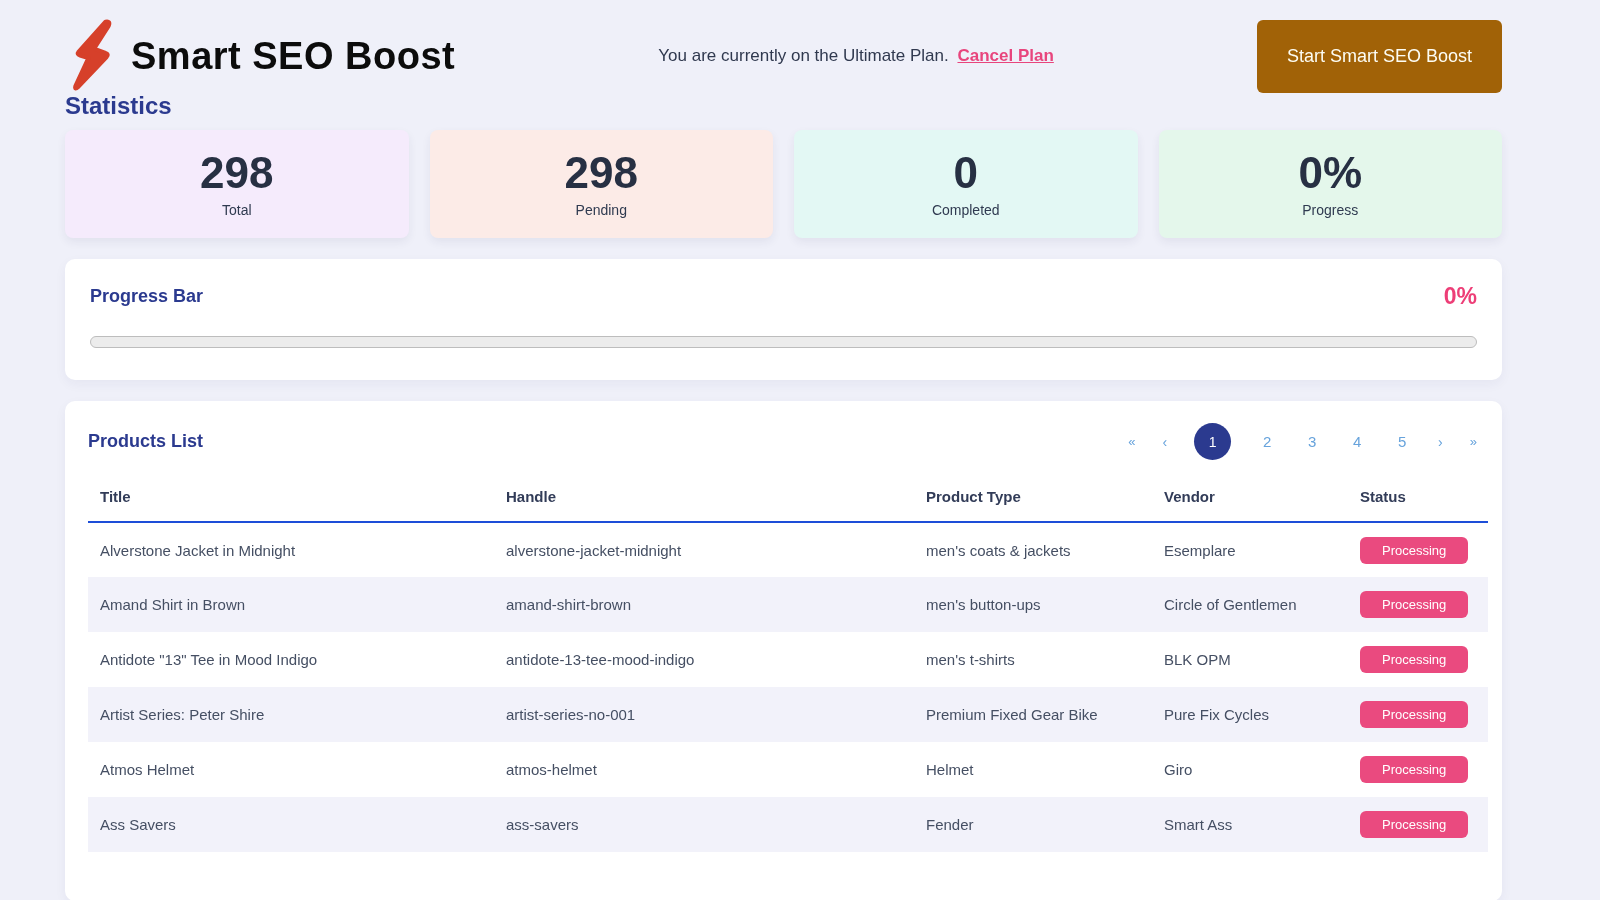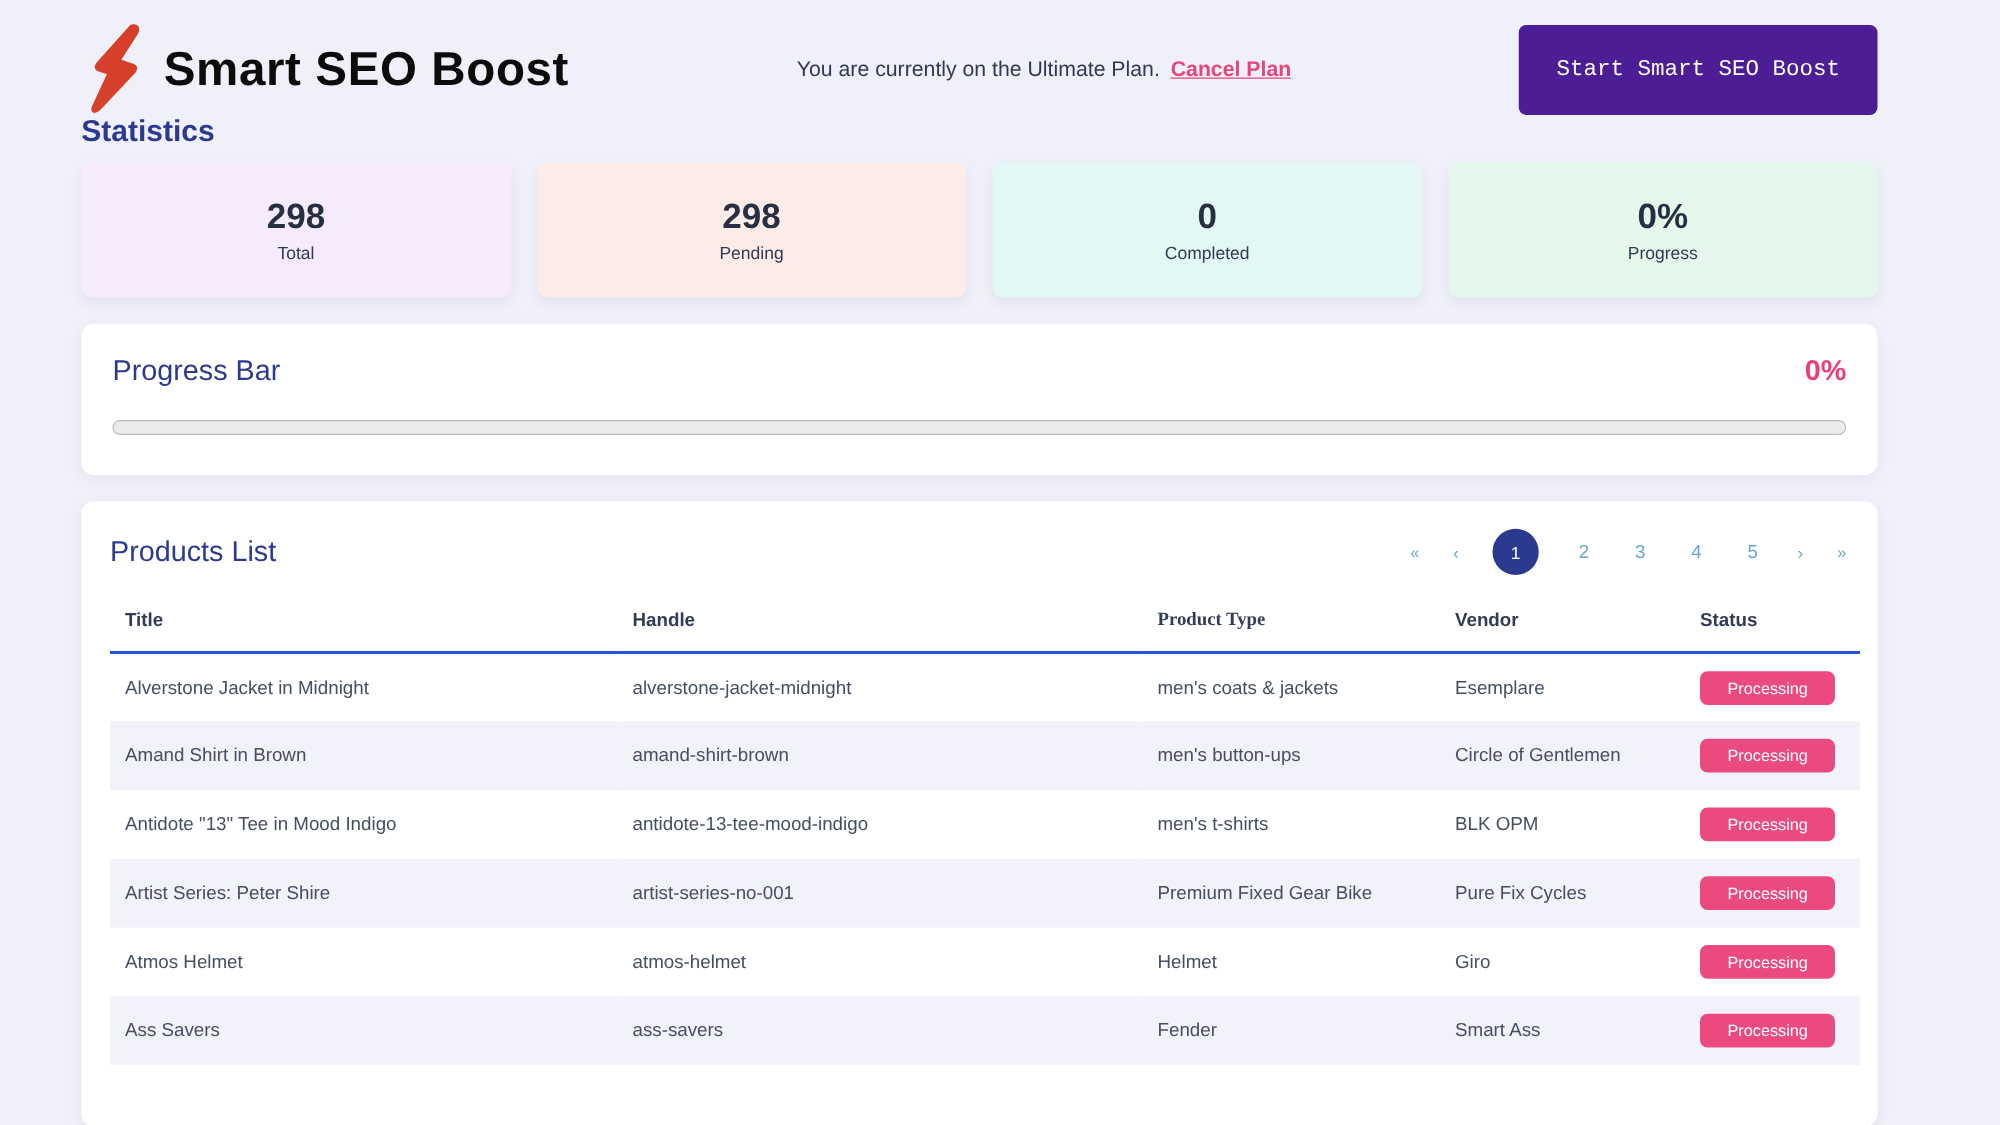--- a/index.html
+++ b/index.html
@@ -22,50 +22,50 @@
   .brand-title {
     font-size:38px; font-weight:800; color:#0c0c0c; letter-spacing:0.5px;
   }
   .plan-area {
     flex:1; text-align:center; font-size:17px; color:#30394f; font-weight:500;
   }
   .cancel-link {
     color:#e8457d; font-weight:700; text-decoration:underline; cursor:pointer; margin-left:4px;
   }
   .start-btn {
-    background:#4c1d95; color:#fdfdf4; border:none; border-radius:6px;
+    background:#a16207; color:#fdfdf4; border:none; border-radius:6px;
     padding:26px 30px; font-size:18px; font-weight:500; cursor:pointer;
-    font-family:Liberation Mono, monospace;
+    font-family:Liberation Sans, sans-serif;
   }
 
   
   .section-heading {
     color:#2b3a8f; font-weight:800; font-size:24px; margin-top:8px;
   }
   .stat-cards {
     display:grid; grid-template-columns:repeat(4,1fr); gap:21px; margin-top:10px;
   }
   .stat-card {
     border-radius:8px; height:108px; display:flex; flex-direction:column;
     align-items:center; justify-content:center;
     box-shadow:0 4px 10px rgba(40,48,90,0.07);
   }
-  .stat-value { font-size:28px; font-weight:800; color:#273043; line-height:1.05; }
+  .stat-value { font-size:44px; font-weight:800; color:#273043; line-height:1.05; }
   .stat-label { font-size:14px; color:#2f3a50; margin-top:6px; }
 
   
   .panel {
     background:#ffffff; border-radius:10px; margin-top:21px;
     box-shadow:0 4px 12px rgba(40,48,90,0.05);
   }
   .panel-head {
     display:flex; align-items:center; justify-content:space-between;
     padding:24px 25px 0 25px;
   }
-  .panel-title { color:#2b3a8f; font-weight:400; font-size:23px; }
+  .panel-title { color:#2b3a8f; font-weight:700; font-size:18px; }
   .percent-label { color:#ed3e77; font-weight:800; font-size:23px; }
 
   
   .progress-panel { padding-bottom:32px; }
   .progress-track {
     margin:26px 25px 0 25px; height:12px; border-radius:999px;
     background:#ececec; border:1px solid #bdbdbd; overflow:hidden;
   }
   .progress-fill { height:100%; background:#1e9070; border-radius:999px; }
 
@@ -92,21 +92,21 @@
   table.products thead th {
     text-align:left; color:#323c58; font-weight:700; height:50px;
     border-bottom:2px solid #1d4ed8; padding-left:12px;
   }
   table.products td {
     height:55px; padding-left:12px; color:#454f63;
   }
   table.products tbody tr:nth-child(even) { background:#f2f2fa; }
   th.col-title  { width:29%; }
   th.col-handle { width:30%; }
-  th.col-type   { width:17%;font-family:Liberation Serif, serif; }
+  th.col-type   { width:17%; }
   th.col-vendor { width:14%; }
   th.col-status { width:10%; }
 
   .badge {
     display:inline-block; background:#ea4a7f; color:#ffffff; font-size:13px;
     padding:6px 22px; border-radius:6px; font-weight:500;
   }
 </style>
 </head>
 <body>

